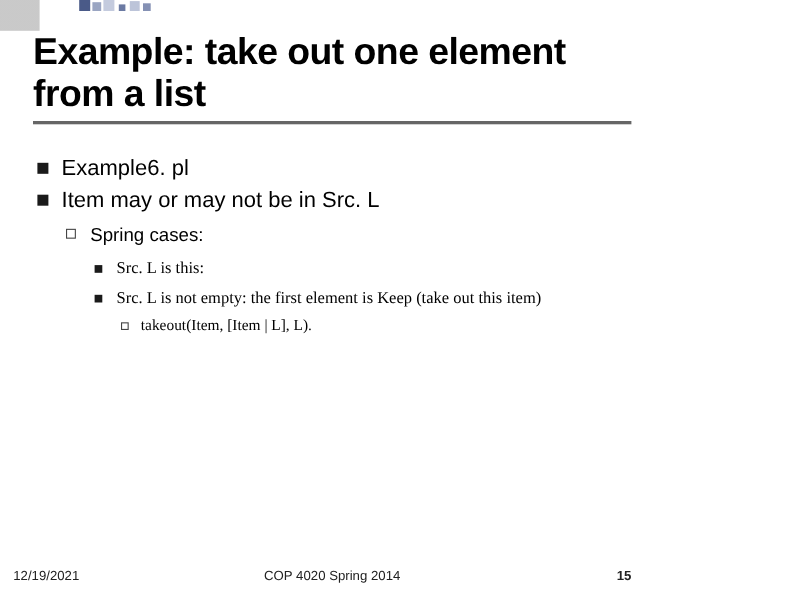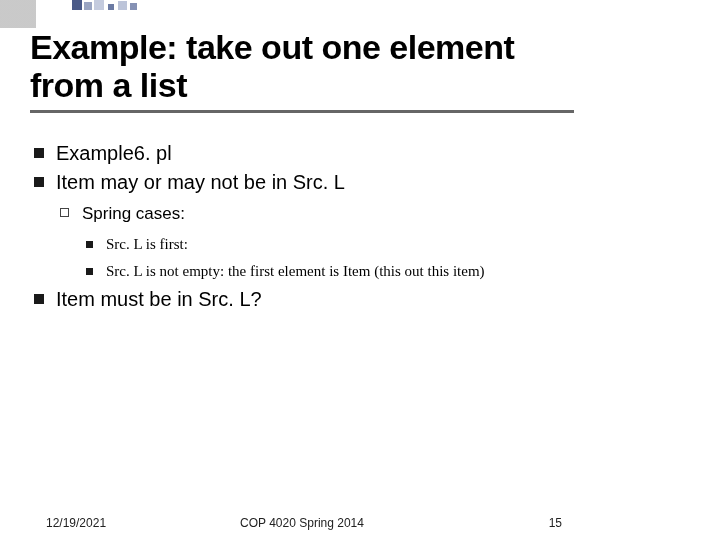--- a/index.html
+++ b/index.html
@@ -138,23 +138,23 @@
   .footer {
     position: absolute;
     bottom: 10px;
     left: 0;
     width: 100%;
     box-sizing: border-box;
     padding: 0 30px;
     font-size: 12px;
     color: #222;
   }
-  .footer .date { position: absolute; left: 46px; bottom: 0; }
+  .footer .date { position: absolute; left: 12px; bottom: 0; }
   .footer .center { position: absolute; left: 0; right: 0; bottom: 0; text-align: center; }
-  .footer .page { position: absolute; right: 42px; bottom: 0; font-weight: normal; text-align: right; }
+  .footer .page { position: absolute; right: 30px; bottom: 0; font-weight: bold; text-align: right; }
   .thumb {
     position: absolute;
     top: 0;
     left: 0;
     width: 36px;
     height: 28px;
     background: linear-gradient(#888, #888);
     opacity: 0.45;
   }
 </style>
@@ -183,30 +183,32 @@
     <div class="spacer-top"></div>
     <ul class="lvl1">
       <li><span>Example6. pl</span></li>
       <li>
         <span>Item may or may not be in Src. L</span>
         <ul class="lvl2">
           <li>
             <span>Spring cases:</span>
             <ul class="lvl3">
               <li>
-                <span>Src. L is first:</span>
+                <span>Src. L is this:</span>
               </li>
               <li>
-                <span>Src. L is not empty: the first element is Item (this out this item)</span>
+                <span>Src. L is not empty: the first element is Keep (take out this item)</span>
+                <ul class="lvl4">
+                  <li><span>takeout(Item, [Item | L], L).</span></li>
+                </ul>
               </li>
             </ul>
           </li>
         </ul>
       </li>
-      <li><span>Item must be in Src. L?</span></li>
     </ul>
   </div>
 
   <div class="footer">
     <span class="date">12/19/2021</span>
     <span class="center">COP 4020 Spring 2014</span>
     <span class="page">15</span>
   </div>
 
 </div>

